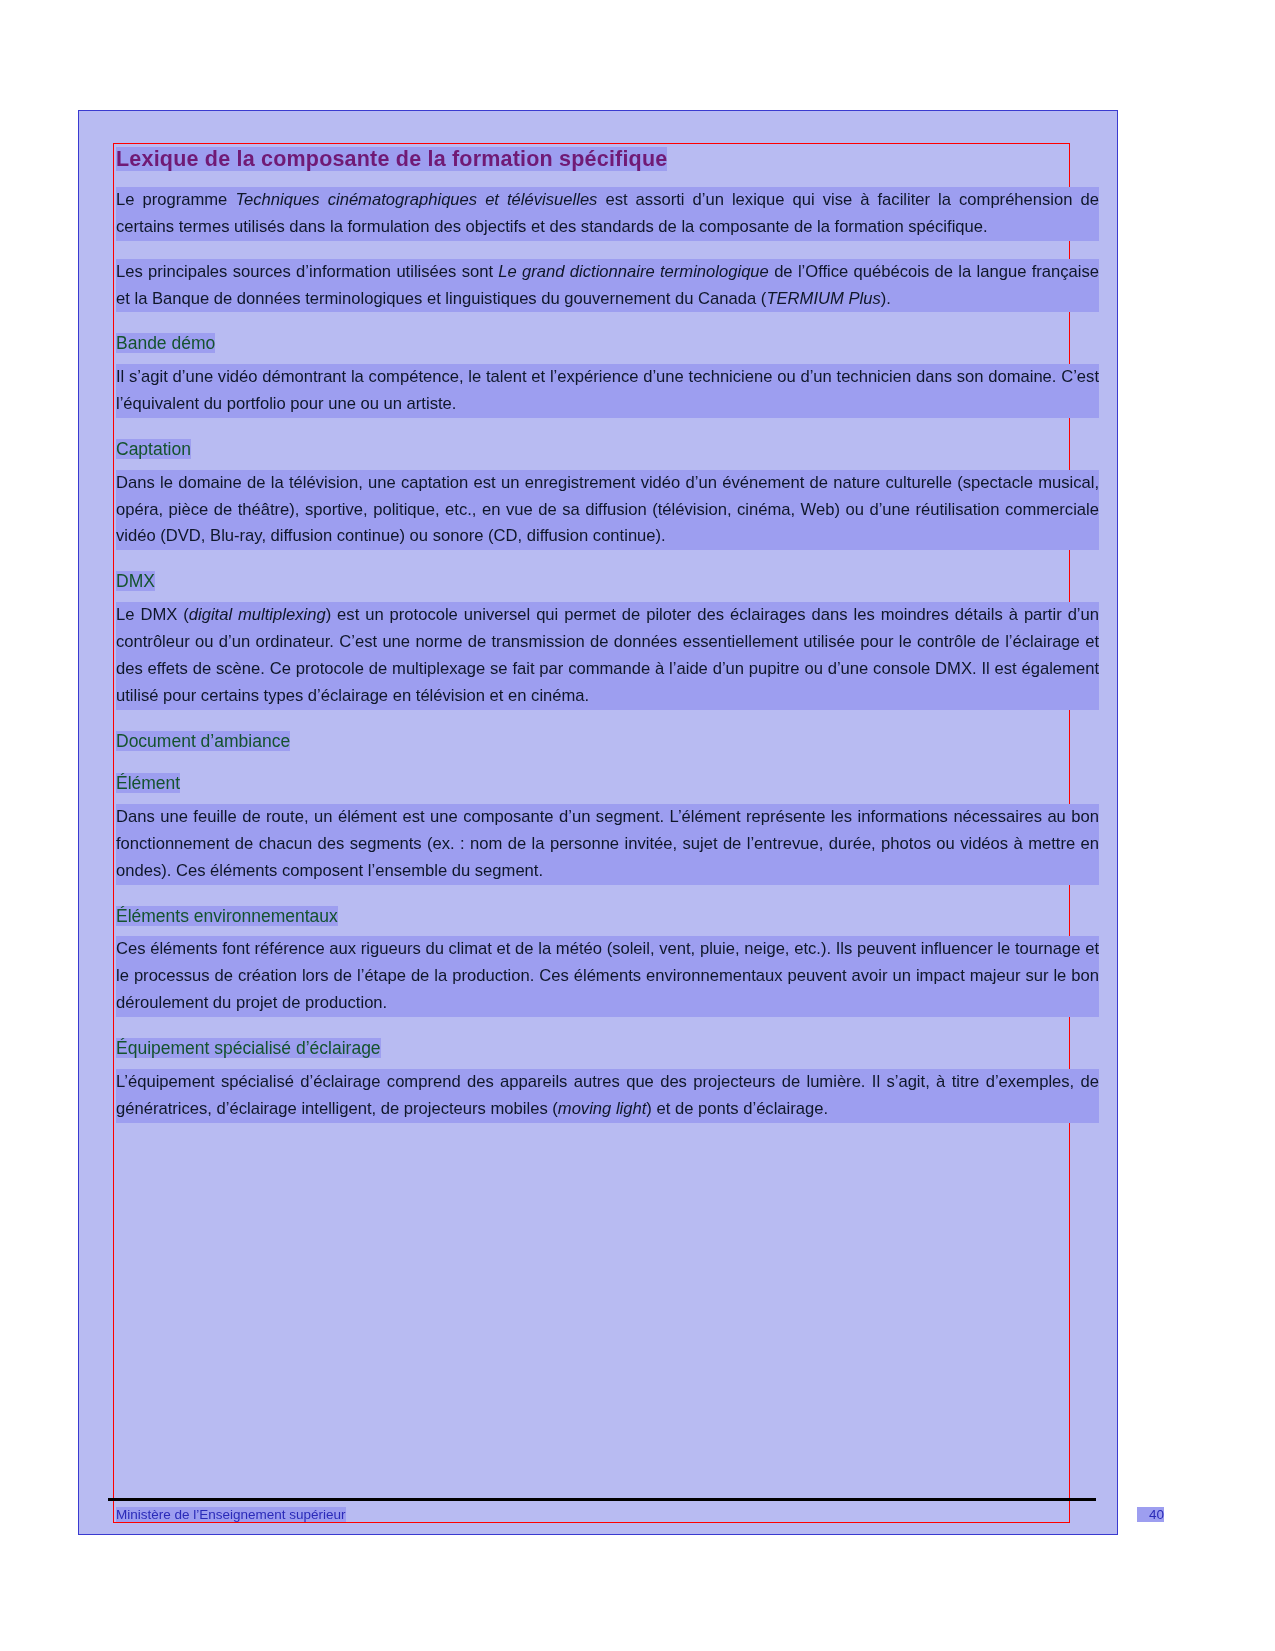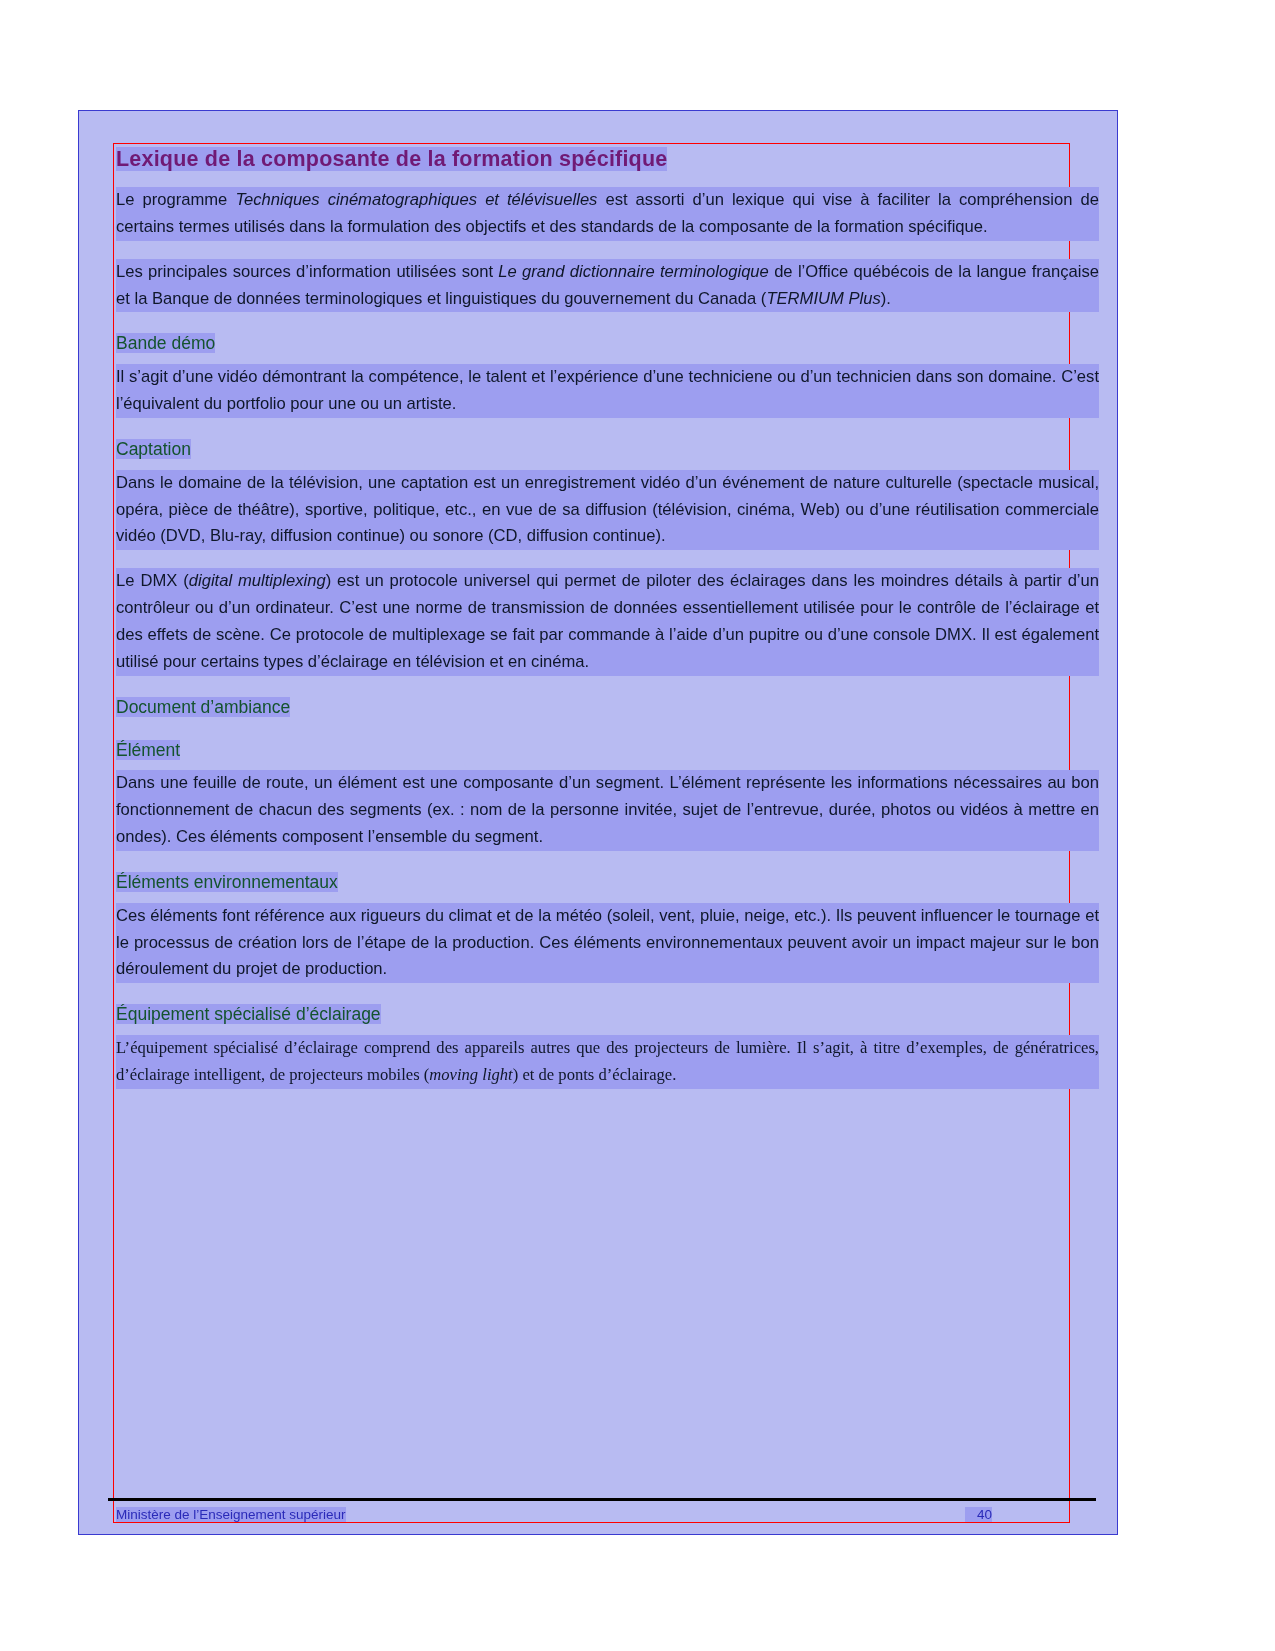--- a/index.html
+++ b/index.html
@@ -74,38 +74,38 @@
     font-family: "Liberation Sans", sans-serif;
     font-size: 16.6px;
     color: #0f172a;
     margin: 0 0 18px 0;
     text-align: justify;
     line-height: 1.62;
     background: #9d9ef0;
     box-decoration-break: clone;
     -webkit-box-decoration-break: clone;
   }
-  p.para.last { margin-bottom: 16px; font-family: Liberation Serif, serif; }
+  p.para.last { margin-bottom: 16px; }
 
   i, em { font-style: italic; }
 
   
   .footer-rule {
     position: absolute;
     left: 108px;
     top: 1498px;
     width: 988px;
     height: 3px;
     background: #000000;
   }
   .footer {
     position: absolute;
     left: 116px;
     top: 1507px;
-    width: 876px;
+    width: 1048px;
     font-family: "Liberation Sans", sans-serif;
     font-size: 13.5px;
     color: #2a2ab8;
     display: flex;
     justify-content: space-between;
     align-items: flex-start;
   }
   .footer .f-left { background: #9d9ef0; }
   .footer .f-right { background: #9d9ef0; padding-left: 12px; }
 </style>
@@ -121,20 +121,21 @@
   <div class="title-wrap">
     <span class="doc-title">Lexique de la composante de la formation spécifique</span>
   </div>
   <div id="body-slot">
       <p class="para"><span>Le programme </span><i>Techniques cinématographiques et télévisuelles</i><span> est assorti d’un lexique qui vise à faciliter la compréhension de certains termes utilisés dans la formulation des objectifs et des standards de la composante de la formation spécifique.</span></p>
       <p class="para"><span>Les principales sources d’information utilisées sont </span><i>Le grand dictionnaire terminologique</i><span> de l’Office québécois de la langue française et la Banque de données terminologiques et linguistiques du gouvernement du Canada (</span><i>TERMIUM Plus</i><span>).</span></p>
       <div class="heading-wrap"><h2 class="heading">Bande démo</h2></div>
       <p class="para"><span>Il s’agit d’une vidéo démontrant la compétence, le talent et l’expérience d’une techniciene ou d’un technicien dans son domaine. C’est l’équivalent du portfolio pour une ou un artiste.</span></p>
       <div class="heading-wrap"><h2 class="heading">Captation</h2></div>
       <p class="para"><span>Dans le domaine de la télévision, une captation est un enregistrement vidéo d’un événement de nature culturelle (spectacle musical, opéra, pièce de théâtre), sportive, politique, etc., en vue de sa diffusion (télévision, cinéma, Web) ou d’une réutilisation commerciale vidéo (DVD, Blu-ray, diffusion continue) ou sonore (CD, diffusion continue).</span></p>
+      <div class="heading-wrap"><h2 class="heading">DMX</h2></div>
       <p class="para"><span>Le DMX (</span><i>digital multiplexing</i><span>) est un protocole universel qui permet de piloter des éclairages dans les moindres détails à partir d’un contrôleur ou d’un ordinateur. C’est une norme de transmission de données essentiellement utilisée pour le contrôle de l’éclairage et des effets de scène. Ce protocole de multiplexage se fait par commande à l’aide d’un pupitre ou d’une console DMX. Il est également utilisé pour certains types d’éclairage en télévision et en cinéma.</span></p>
       <div class="heading-wrap"><h2 class="heading">Document d’ambiance</h2></div>
       <div class="heading-wrap"><h2 class="heading">Élément</h2></div>
       <p class="para"><span>Dans une feuille de route, un élément est une composante d’un segment. L’élément représente les informations nécessaires au bon fonctionnement de chacun des segments (ex. : nom de la personne invitée, sujet de l’entrevue, durée, photos ou vidéos à mettre en ondes). Ces éléments composent l’ensemble du segment.</span></p>
       <div class="heading-wrap"><h2 class="heading">Éléments environnementaux</h2></div>
       <p class="para"><span>Ces éléments font référence aux rigueurs du climat et de la météo (soleil, vent, pluie, neige, etc.). Ils peuvent influencer le tournage et le processus de création lors de l’étape de la production. Ces éléments environnementaux peuvent avoir un impact majeur sur le bon déroulement du projet de production.</span></p>
       <div class="heading-wrap"><h2 class="heading">Équipement spécialisé d’éclairage</h2></div>
       <p class="para last"><span>L’équipement spécialisé d’éclairage comprend des appareils autres que des projecteurs de lumière. Il s’agit, à titre d’exemples, de génératrices, d’éclairage intelligent, de projecteurs mobiles (</span><i>moving light</i><span>) et de ponts d’éclairage.</span></p>
     </div>
 </div>

